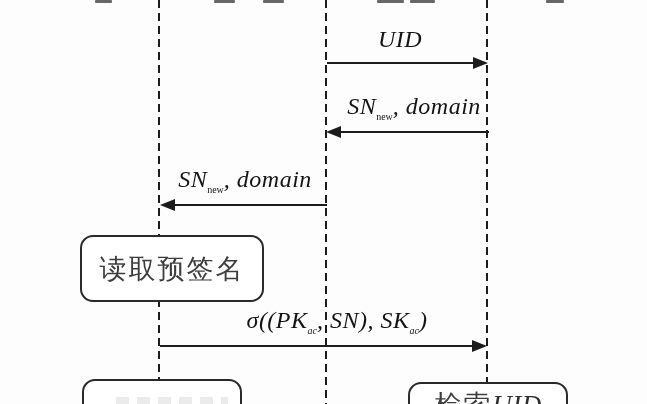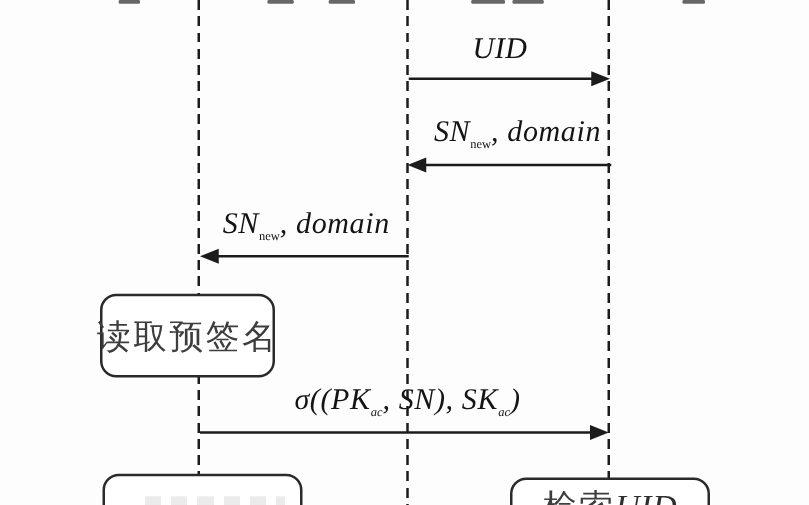--- a/index.html
+++ b/index.html
@@ -116,25 +116,25 @@
   </div>
   <div class="msg-line" style="left:340px; top:131px; width:149px;"></div>
   <div class="arrowhead left" style="left:326px; top:126px;"></div>
 
   <div class="msg-label" style="left:245px; top:166px;">
     <span>SN</span><sub class="sub-roman">new</sub><span>, </span><span>domain</span>
   </div>
   <div class="msg-line" style="left:174px; top:204px; width:153px;"></div>
   <div class="arrowhead left" style="left:160px; top:199px;"></div>
 
-  <div class="node-box" style="left:80px; top:235px; width:140px; height:67px;">
+  <div class="node-box" style="left:80px; top:235px; width:184px; height:67px;">
     <span class="box-label">读取预签名</span>
   </div>
 
-  <div class="msg-label" style="left:326px; top:307px;">
+  <div class="msg-label" style="left:337px; top:307px;">
     <span>σ((PK</span><sub>ac</sub><span>, SN), SK</span><sub>ac</sub><span>)</span>
   </div>
   <div class="msg-line" style="left:160px; top:345px; width:314px;"></div>
   <div class="arrowhead right" style="left:472px; top:340px;"></div>
 
   <div class="node-box cut" style="left:82px; top:379px; width:160px; height:56px;">
     <div class="faint-text-remnant"></div>
   </div>
 
   <div class="node-box cut" style="left:408px; top:382px; width:160px; height:56px;">

